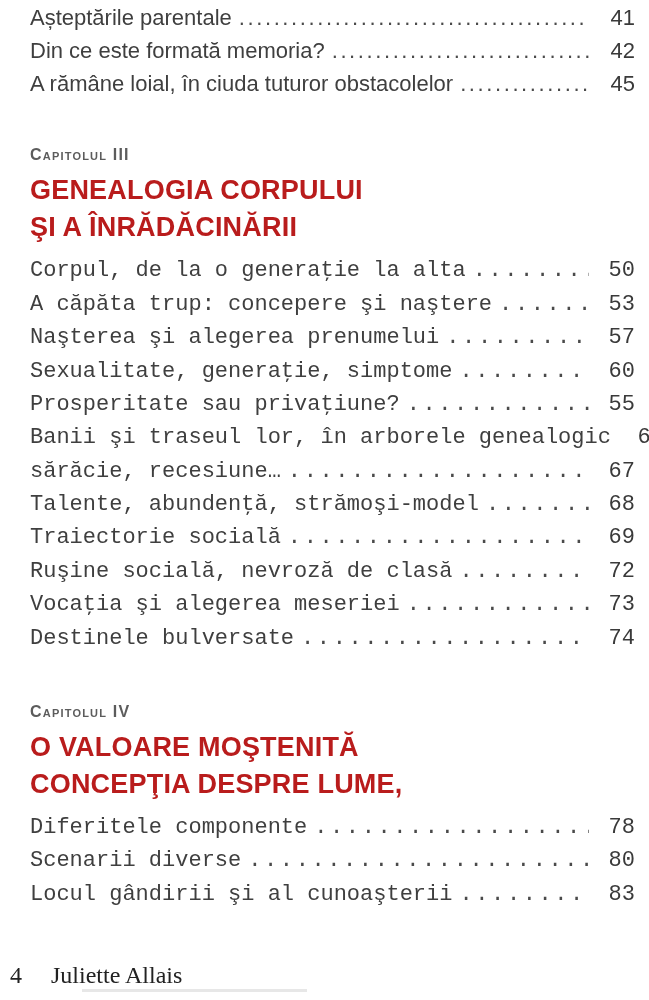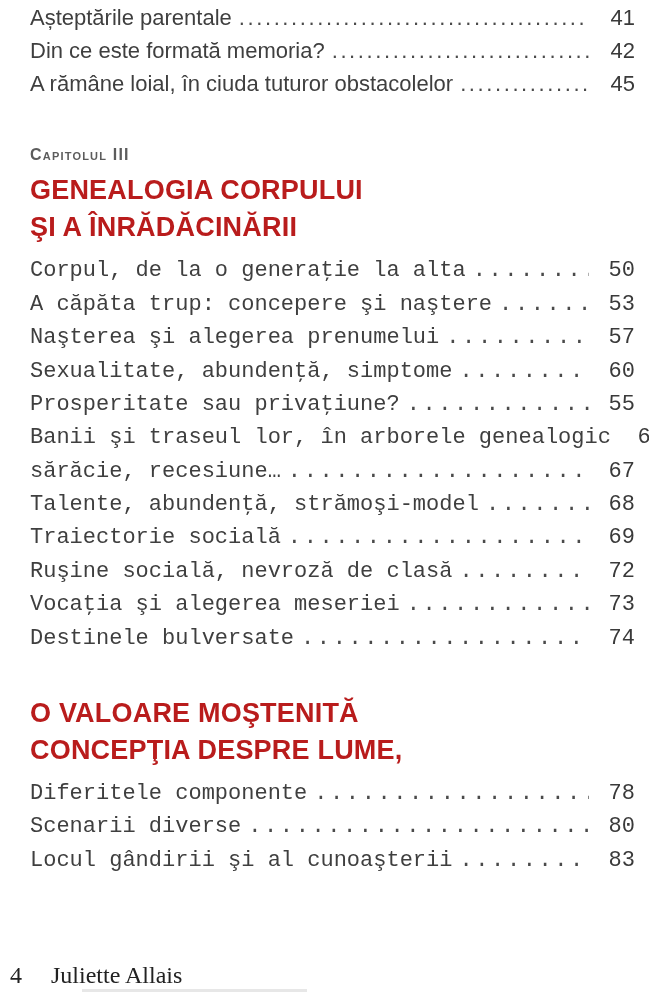--- a/index.html
+++ b/index.html
@@ -116,21 +116,21 @@
       <span class="t">A căpăta trup: concepere şi naştere</span>
       <span class="dots"></span>
       <span class="pg">53</span>
     </div>
     <div class="entry">
       <span class="t">Naşterea şi alegerea prenumelui</span>
       <span class="dots"></span>
       <span class="pg">57</span>
     </div>
     <div class="entry">
-      <span class="t">Sexualitate, abundenţă, simptome</span>
+      <span class="t">Sexualitate, generaţie, simptome</span>
       <span class="dots"></span>
       <span class="pg">60</span>
     </div>
     <div class="entry">
       <span class="t">Prosperitate sau privaţiune?</span>
       <span class="dots"></span>
       <span class="pg">55</span>
     </div>
     <div class="entry">
       <span class="t">Banii şi traseul lor, în arborele genealogic</span>
@@ -163,20 +163,21 @@
       <span class="pg">73</span>
     </div>
     <div class="entry">
       <span class="t">Destinele bulversate</span>
       <span class="dots"></span>
       <span class="pg">74</span>
     </div>
   </div>
 
   <div class="chapter second">
+    <div class="ch-label">Capitolul IV</div>
     <div class="ch-title">O VALOARE MOŞTENITĂ</div>
     <div class="ch-title">CONCEPŢIA DESPRE LUME,</div>
   </div>
 
   <div class="entries">
     <div class="entry">
       <span class="t">Diferitele componente</span>
       <span class="dots"></span>
       <span class="pg">78</span>
     </div>

